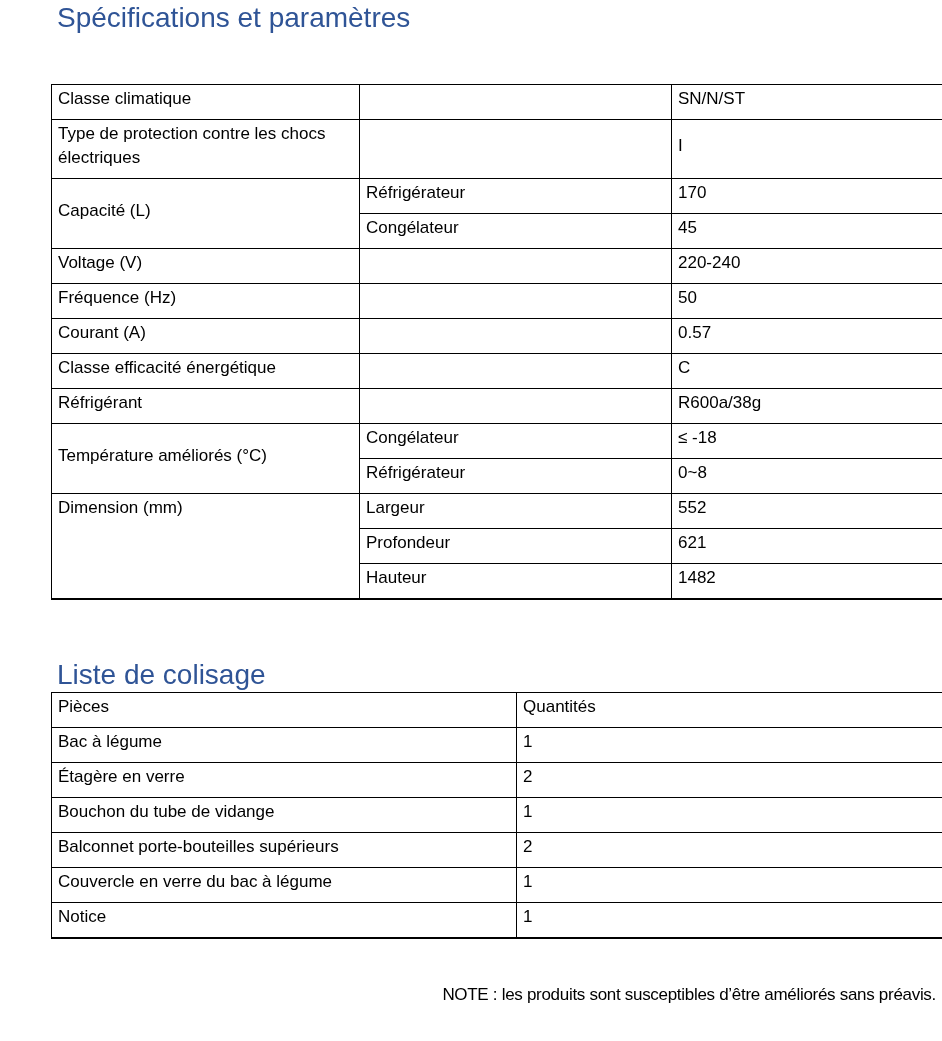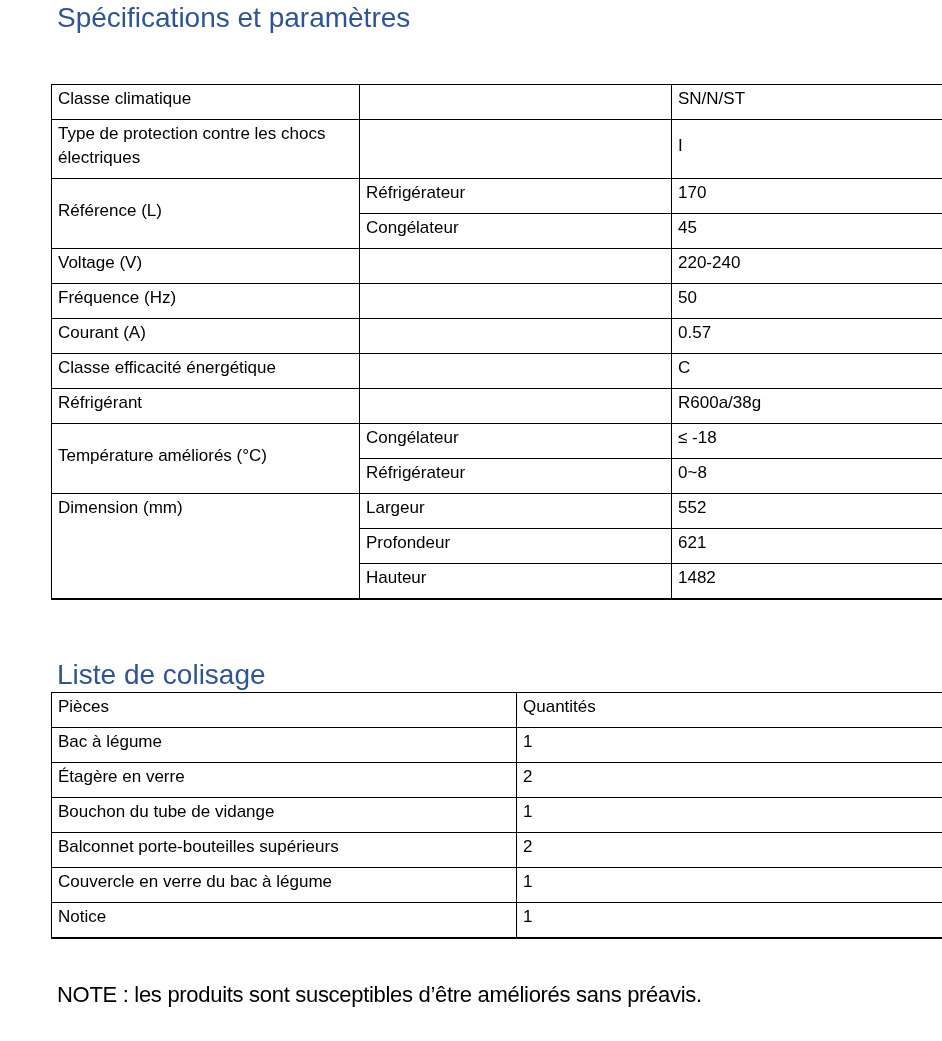--- a/index.html
+++ b/index.html
@@ -50,23 +50,24 @@
     margin: 50px 0 22px 6px;
     font-size: 18px;
     line-height: 24px;
   }
   .reference-line .ref-value { margin-left: 5px; }
 
   #packing-table { margin-top: 0; }
 
   .note-line {
     margin: 45px 0 0 6px;
-    font-size: 22px;
+    font-size: 17px;
     line-height: 22px;
     letter-spacing: -0.3px;
+    text-align: right;
   }
 </style>
 </head>
 <body>
 
 <div class="page">
 
   <h1 class="section-title" id="title-specs">Spécifications et paramètres</h1>
 
   <table class="doc-table" id="spec-table">
@@ -80,21 +81,21 @@
         <td>Classe climatique</td>
         <td></td>
         <td>SN/N/ST</td>
       </tr>
       <tr>
         <td>Type de protection contre les chocs électriques</td>
         <td></td>
         <td>I</td>
       </tr>
       <tr>
-        <td rowspan="2">Référence (L)</td>
+        <td rowspan="2">Capacité (L)</td>
         <td>Réfrigérateur</td>
         <td>170</td>
       </tr>
       <tr>
         <td>Congélateur</td>
         <td>45</td>
       </tr>
       <tr>
         <td>Voltage (V)</td>
         <td></td>

